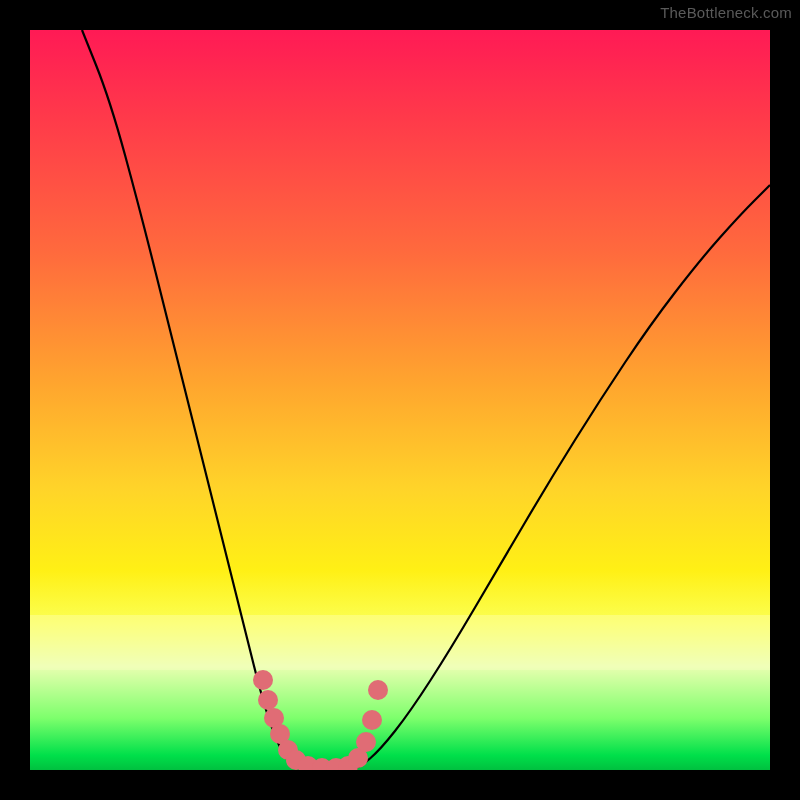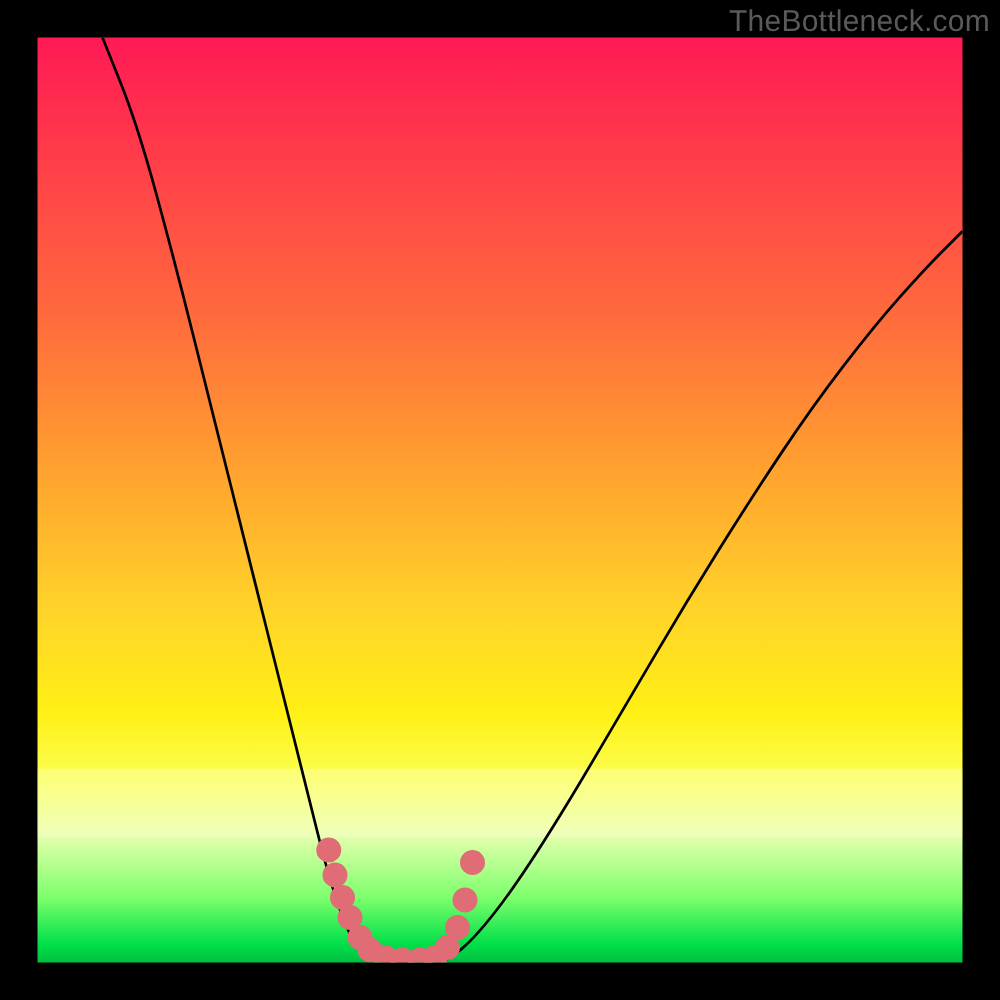--- a/index.html
+++ b/index.html
@@ -51,21 +51,21 @@
     position: absolute;
     left: 0;
     width: 100%;
     background: rgba(255,255,200,0.35);
   }
   .watermark {
     position: absolute;
     top: 4px;
     right: 8px;
     color: #5a5a5a;
-    font-size: 24px;
+    font-size: 15px;
     font-weight: 500;
     letter-spacing: 0.2px;
     user-select: none;
   }
 </style>
 </head>
 <body>
 
 <div class="stage">
 

